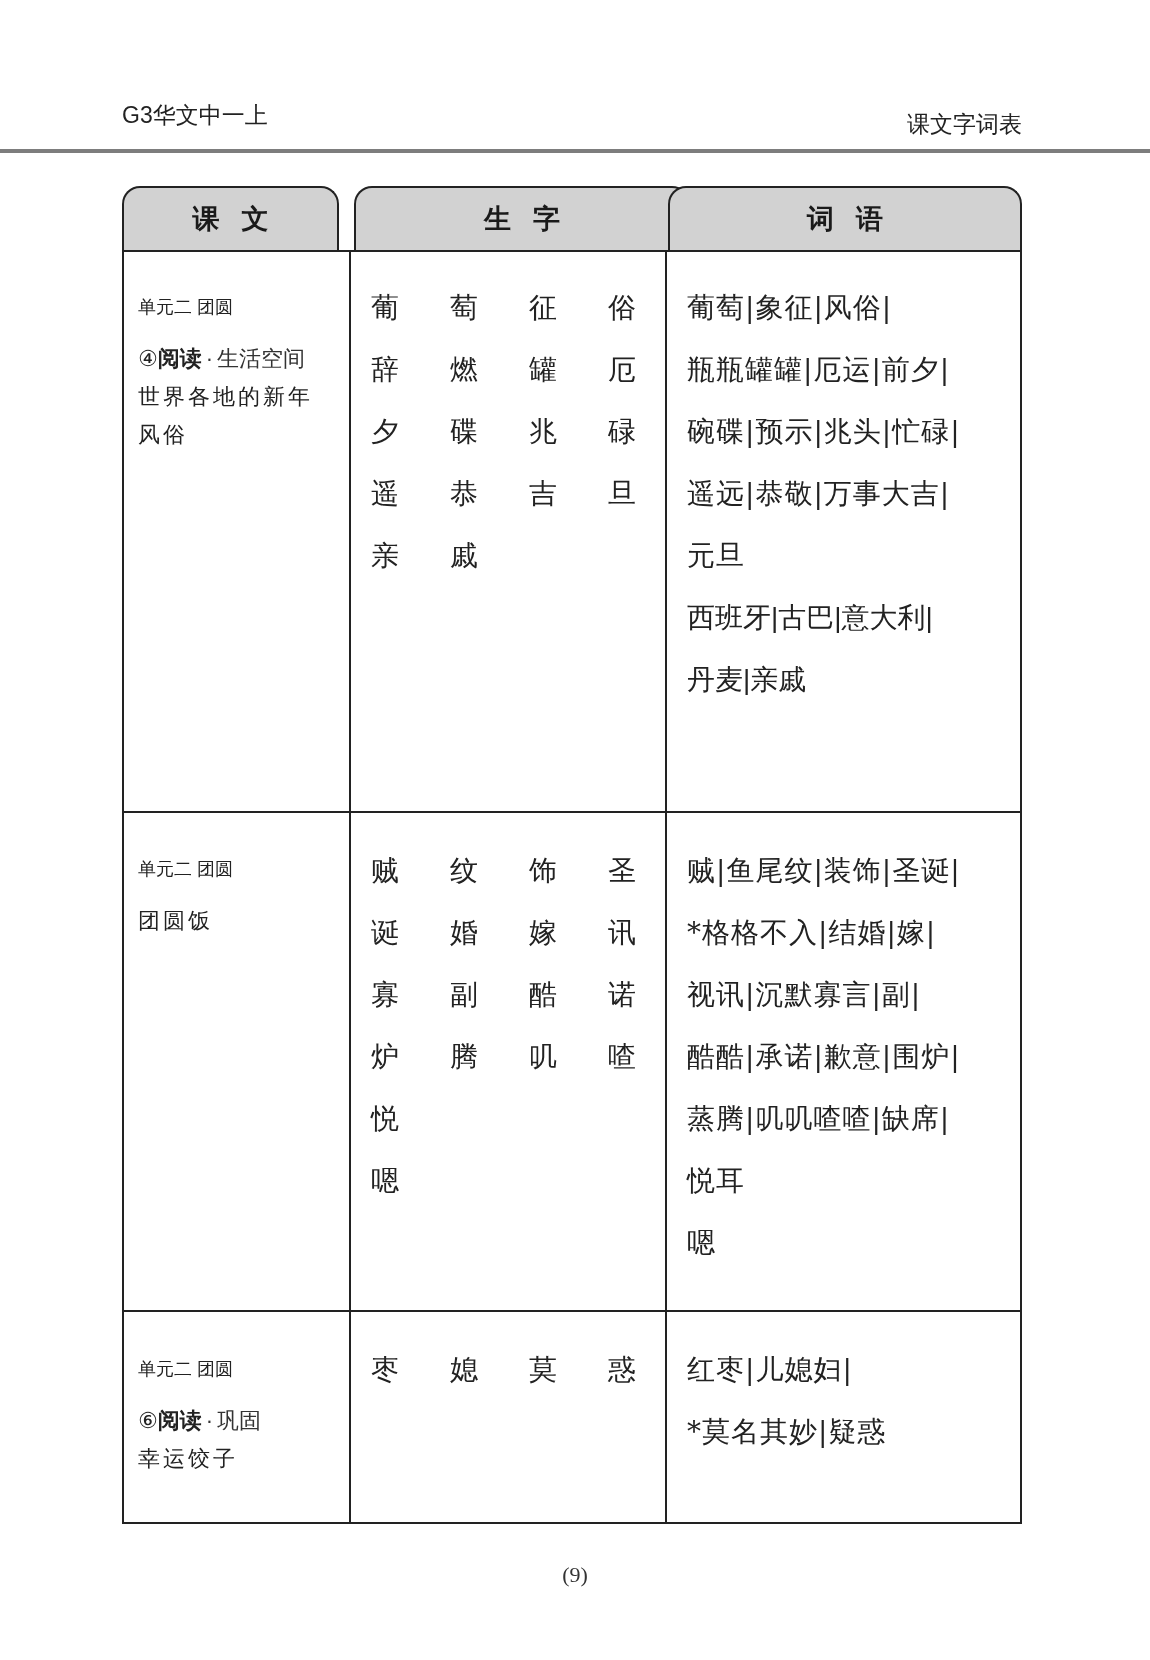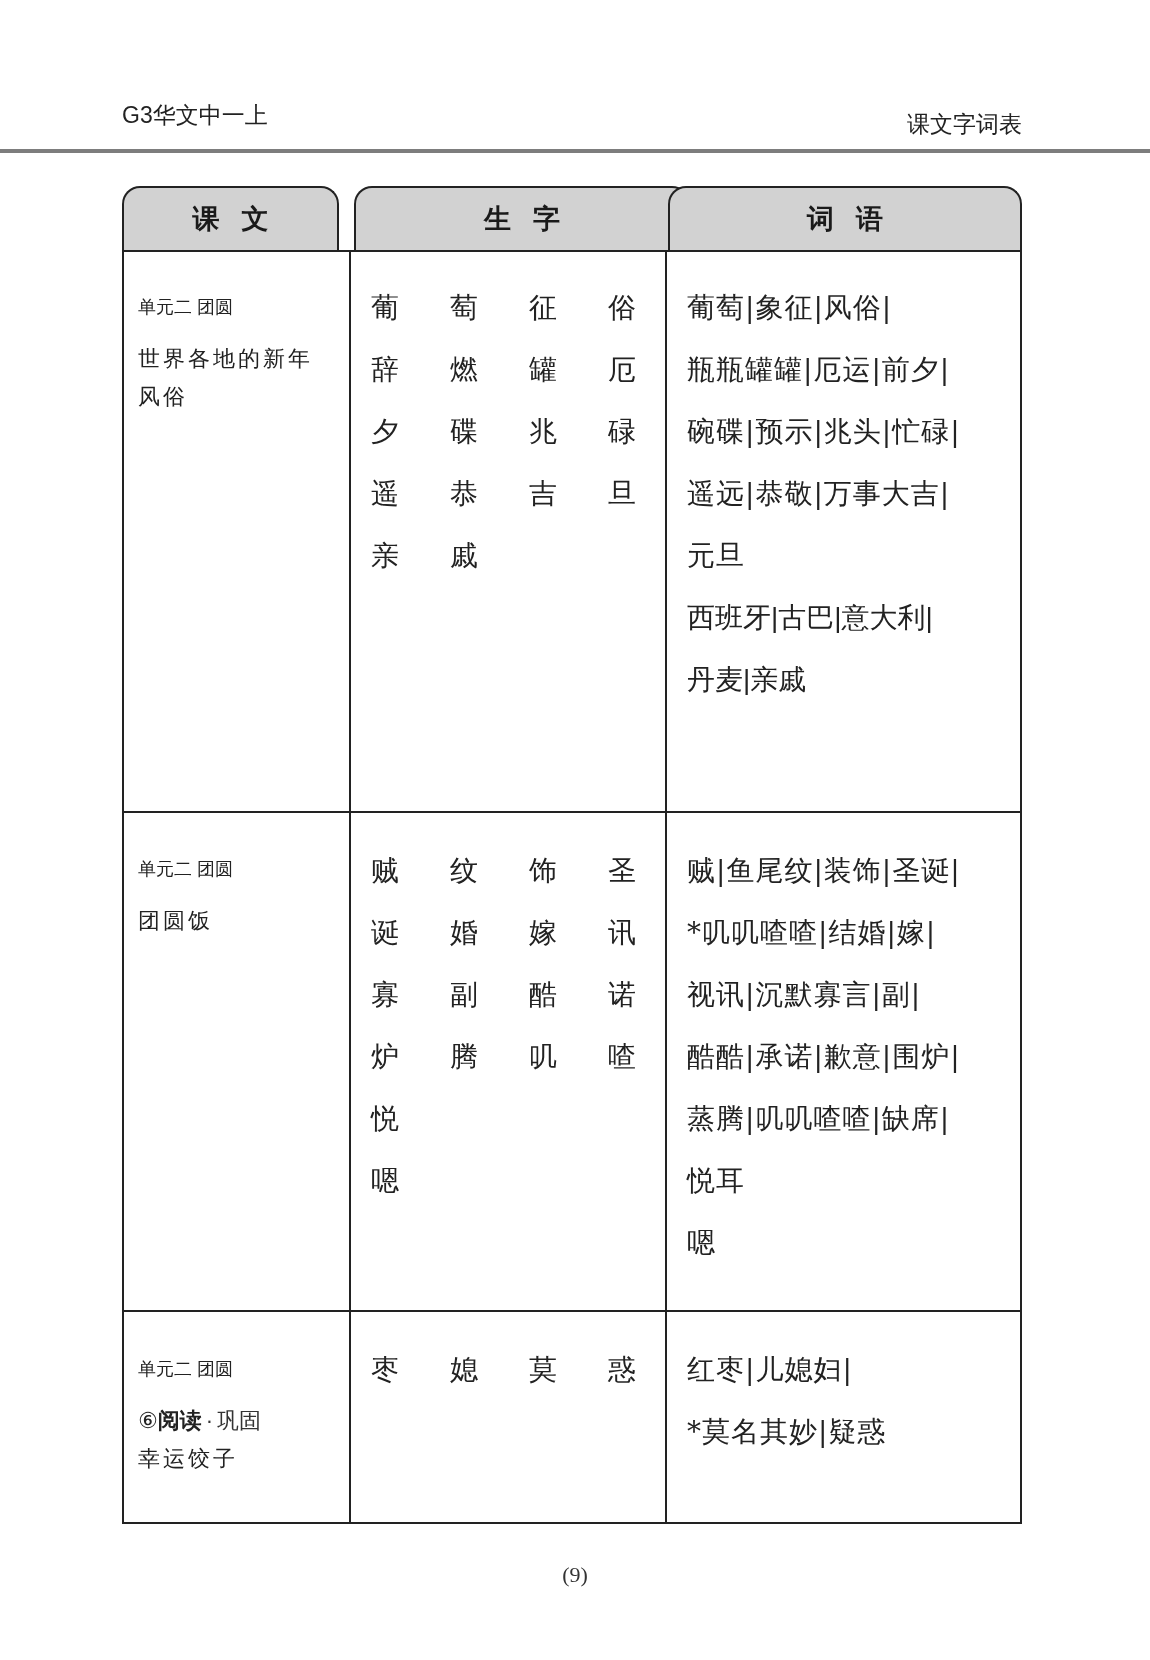--- a/index.html
+++ b/index.html
@@ -185,20 +185,23 @@
   </div>
 
 <div class="table-body"></div>
 <div class="vline vline-1"></div>
 <div class="vline vline-2"></div>
 <div class="hline" style="top:811px;"></div>
 <div class="hline" style="top:1310px;"></div>
 
 <div class="cell lesson-cell" style="left:124px; top:288px;">
   <span class="unit">单元二 团圆</span>
+  <span class="line2">
+    <span class="num">④</span><span class="reading">阅读</span><span class="sep">·</span><span class="cat">生活空间</span>
+  </span>
   <span class="title">世界各地的新年</span>
   <span class="title">风俗</span>
 </div>
 
 <div class="cell chars-cell" style="left:351px; top:294px;">
   <div class="char-grid">
     <span>葡</span>
     <span>萄</span>
     <span>征</span>
     <span>俗</span>
@@ -255,21 +258,21 @@
     <span>悦</span>
     <span></span>
       <span></span>
       <span></span>
     <span class="sans">嗯</span>
   </div>
 </div>
 
 <div class="cell words-cell" style="left:667px; top:857px;">
   <div class="word-line">贼|鱼尾纹|装饰|圣诞|</div>
-  <div class="word-line">*叽叽喳喳|结婚|嫁|</div>
+  <div class="word-line">*格格不入|结婚|嫁|</div>
   <div class="word-line">视讯|沉默寡言|副|</div>
   <div class="word-line">酷酷|承诺|歉意|围炉|</div>
   <div class="word-line">蒸腾|叽叽喳喳|缺席|</div>
   <div class="word-line">悦耳</div>
   <div class="word-line sans">嗯</div>
 </div>
 
 <div class="cell lesson-cell" style="left:124px; top:1350px;">
   <span class="unit">单元二 团圆</span>
   <span class="line2">

